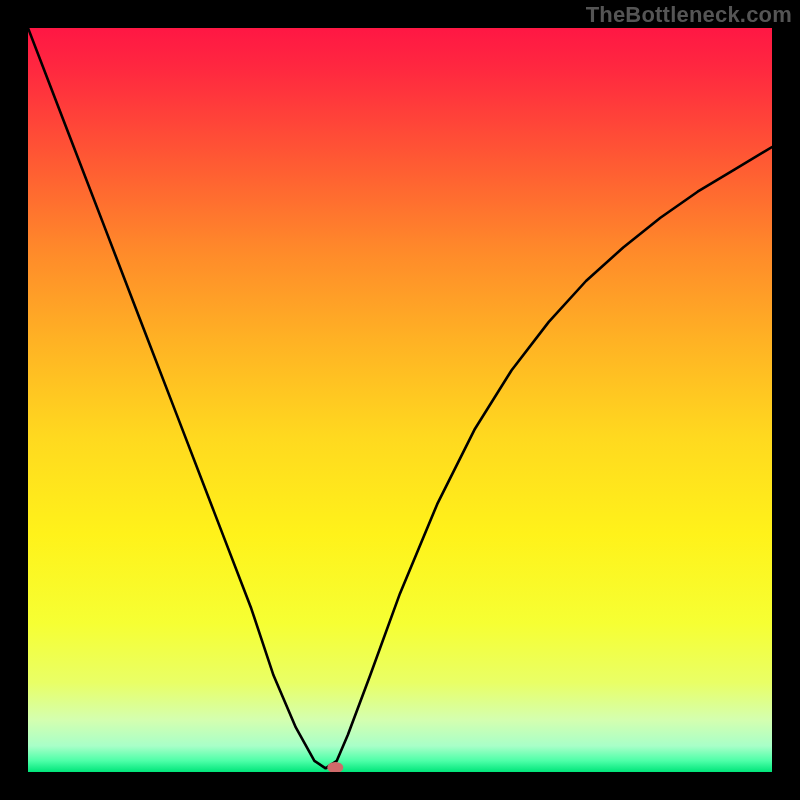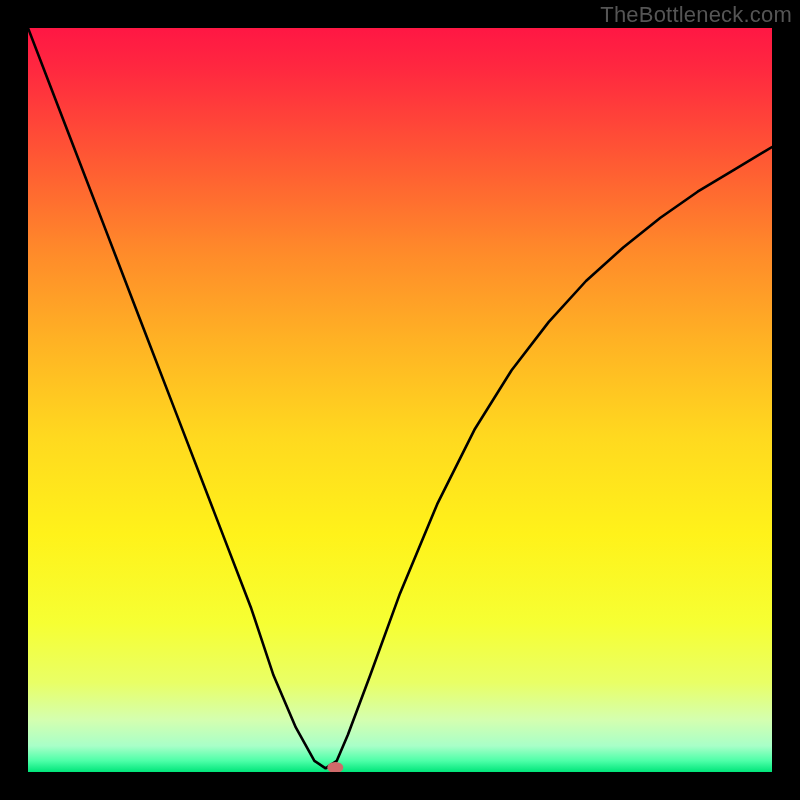--- a/index.html
+++ b/index.html
@@ -15,21 +15,21 @@
     position: relative;
     width: 800px;
     height: 800px;
     background: #000;
   }
   .watermark {
     position: absolute;
     top: 2px;
     right: 8px;
     font-size: 22px;
-    font-weight: 400;
+    font-weight: 700;
     color: #555;
     letter-spacing: 0.2px;
     z-index: 5;
   }
   .plot-wrap {
     position: absolute;
     left: 28px;
     top: 28px;
     width: 744px;
     height: 744px;

